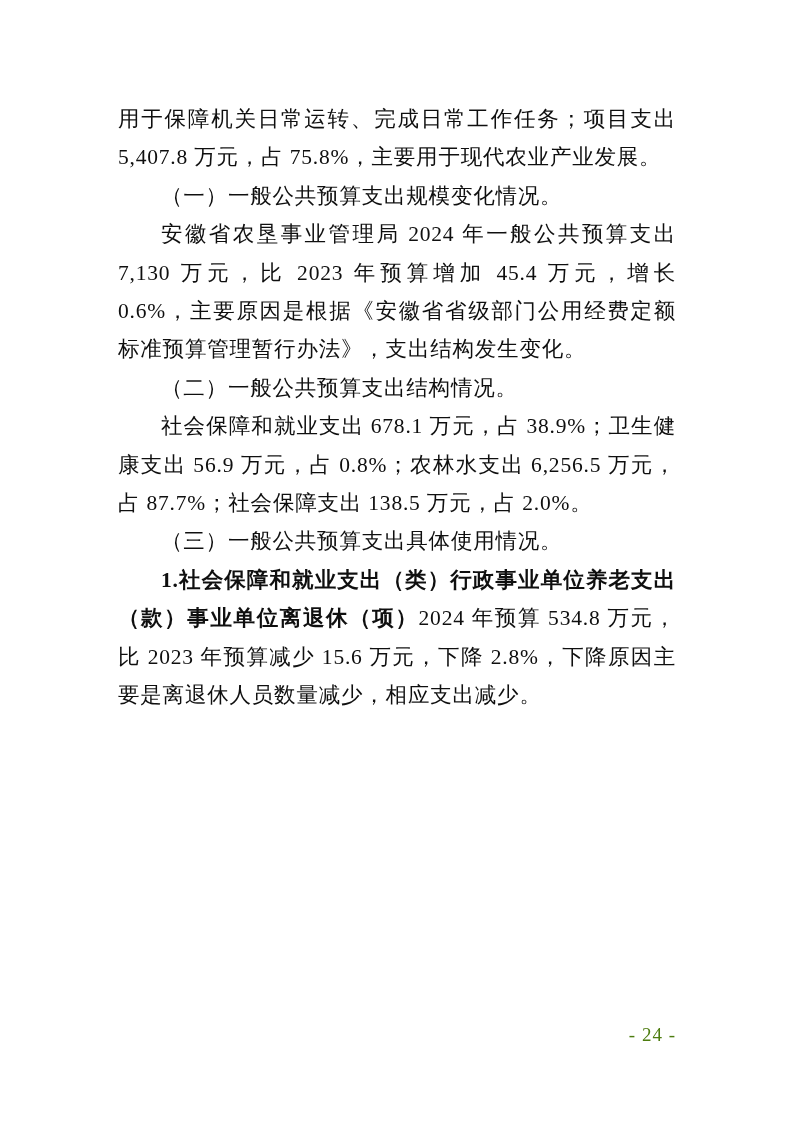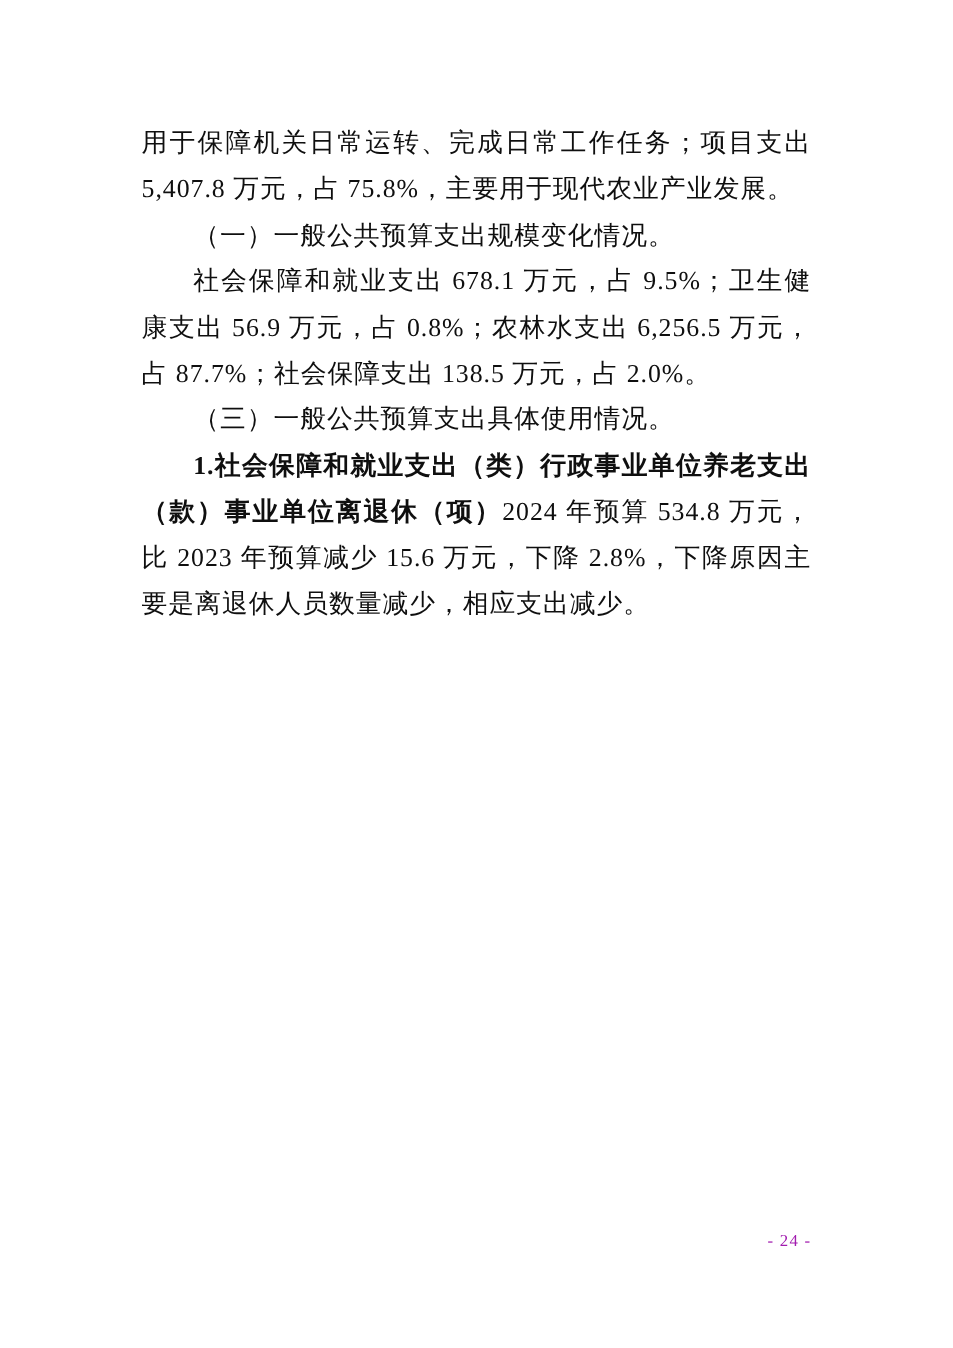--- a/index.html
+++ b/index.html
@@ -41,42 +41,44 @@
   }
   .bold-lead {
     font-weight: bold;
   }
   .page-number {
     position: absolute;
     left: 118px;
     top: 1024px;
     width: 558px;
     text-align: right;
-    font-size: 14px;
+    font-size: 19px;
     line-height: 22px;
     letter-spacing: 1px;
-    color: #a21caf;
+    color: #4d7c0f;
   }
 </style>
 </head>
 <body>
 
 <div class="page">
   <div class="content">
 
     <p class="para">用于保障机关日常运转、完成日常工作任务；项目支出 5,407.8 万元，占 75.8%，主要用于现代农业产业发展。</p>
 
 
 
 
     <p class="para indent">（一）一般公共预算支出规模变化情况。</p>
 
+    <p class="para indent">安徽省农垦事业管理局 2024 年一般公共预算支出 7,130 万元，比 2023 年预算增加 45.4 万元，增长 0.6%，主要原因是根据《安徽省省级部门公用经费定额标准预算管理暂行办法》，支出结构发生变化。</p>
 
+    <p class="para indent">（二）一般公共预算支出结构情况。</p>
 
-    <p class="para indent">社会保障和就业支出 678.1 万元，占 9.5%；卫生健康支出 56.9 万元，占 0.8%；农林水支出 6,256.5 万元，占 87.7%；社会保障支出 138.5 万元，占 2.0%。</p>
+    <p class="para indent">社会保障和就业支出 678.1 万元，占 38.9%；卫生健康支出 56.9 万元，占 0.8%；农林水支出 6,256.5 万元，占 87.7%；社会保障支出 138.5 万元，占 2.0%。</p>
 
     <p class="para indent">（三）一般公共预算支出具体使用情况。</p>
 
     <p class="para indent"><span class="bold-lead">1.社会保障和就业支出（类）行政事业单位养老支出（款）事业单位离退休（项）</span><span>2024 年预算 534.8 万元，比 2023 年预算减少 15.6 万元，下降 2.8%，下降原因主要是离退休人员数量减少，相应支出减少。</span></p>
 
   </div>
 
   <div class="page-number">- 24 -</div>
 </div>
 

